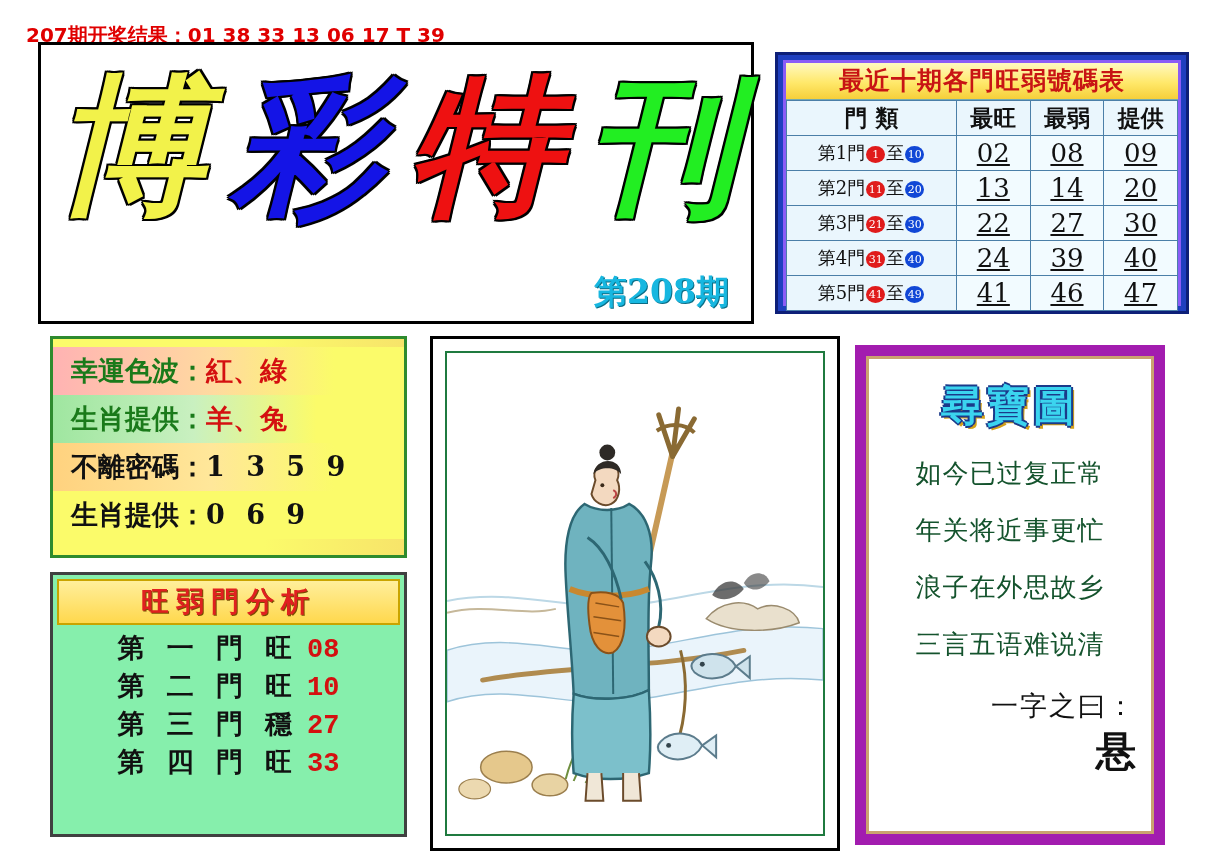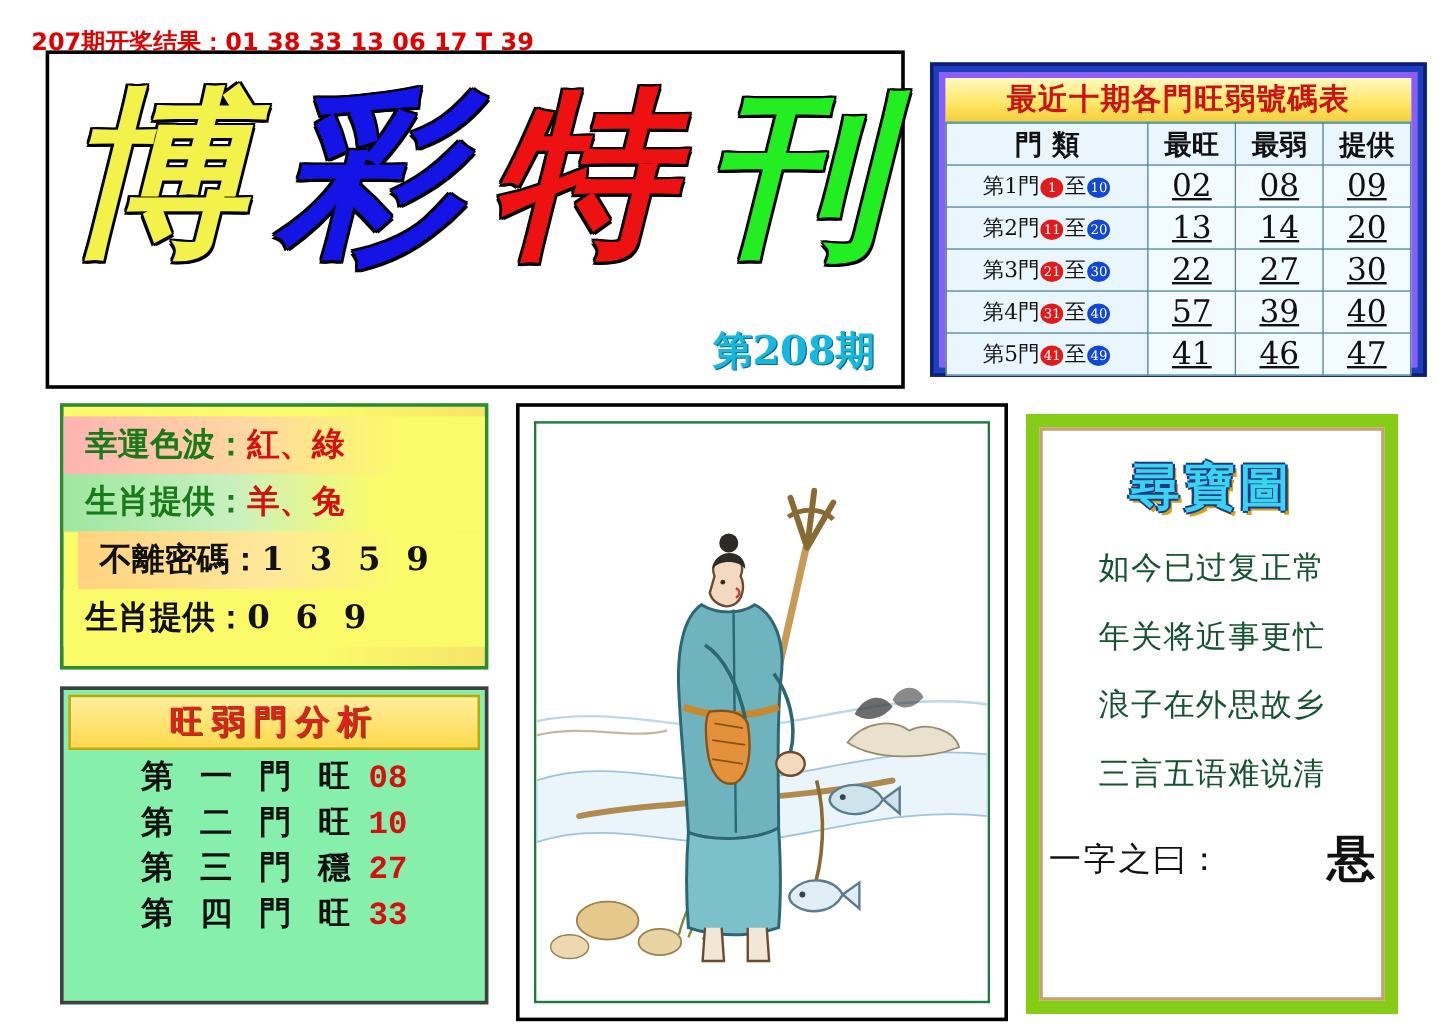--- a/index.html
+++ b/index.html
@@ -88,42 +88,42 @@
     height: 262px;
     background: #1f3fbf;
     border: 3px solid #0d1f78;
     box-sizing: border-box;
     padding: 5px;
   }
   .tbl-inner {
     width: 100%;
     height: 100%;
     background: #d8ecf8;
-    border: 5px solid #8b5cf6;
+    border: 3px solid #8b5cf6;
     box-sizing: border-box;
     display: flex;
     flex-direction: column;
   }
   .tbl-title {
     height: 36px;
     line-height: 36px;
     text-align: center;
     font-family: "DejaVu Serif", serif;
     font-weight: bold;
     font-size: 25px;
     color: #c81414;
     background: linear-gradient(#fff9c0, #ffe86a 55%, #f6cf3a);
     border-bottom: 1px solid #7aa;
     letter-spacing: 1px;
   }
   table.grid {
     width: 100%;
     border-collapse: collapse;
     flex: 1;
-    background: #84cc16;
+    background: #ec4899;
   }
   table.grid th, table.grid td {
     border: 1px solid #4b7fa8;
     text-align: center;
     font-family: "DejaVu Serif", serif;
     font-size: 23px;
     color: #111;
     height: 34px;
     padding: 0;
   }
@@ -176,21 +176,21 @@
     font-family: "DejaVu Serif", serif;
     font-size: 27px;
     font-weight: bold;
     padding-left: 18px;
     white-space: nowrap;
   }
   .info-row .lbl { color: #1a7a1a; }
   .info-row .val { color: #d41010; }
   .info-row.r1 { background: linear-gradient(90deg,#9fe6a0,#c9f0c0 40%,#fbfb6a 75%); }
   .info-row.r2 { background: linear-gradient(90deg,#ffb3b3,#ffd9a0 45%,#fbfb6a 80%); }
-  .info-row.r3 { background: linear-gradient(90deg,#ffd27f,#ffe79a 45%,#fbfb6a 80%); margin-left: 12px; }
+  .info-row.r3 { background: linear-gradient(90deg,#ffd27f,#ffe79a 45%,#fbfb6a 80%); }
   .info-row.r4 { background: linear-gradient(90deg,#fbfb6a,#fbfb6a); }
   .info-row.r3 .lbl, .info-row.r4 .lbl { color: #111111; }
   .info-row.r3 .val, .info-row.r4 .val { color: #111111; letter-spacing: 6px; }
 
   
   .ana-box {
     position: absolute;
     left: 50px;
     top: 572px;
     width: 357px;
@@ -255,21 +255,21 @@
     overflow: hidden;
   }
 
   
   .poem-box {
     position: absolute;
     left: 855px;
     top: 345px;
     width: 310px;
     height: 500px;
-    border: 11px solid #84cc16;
+    border: 11px solid #a21caf;
     background: #ffffff;
     box-sizing: border-box;
     box-shadow: inset 0 0 0 3px #caa070;
   }
   .poem-title {
     margin: 22px auto 4px auto;
     text-align: center;
     font-family: "DejaVu Serif", serif;
     font-size: 42px;
     font-weight: bold;
@@ -283,25 +283,26 @@
     text-align: center;
     font-family: "DejaVu Serif", serif;
     font-size: 26px;
     color: #14532d;
     margin: 22px 0 0 0;
     letter-spacing: 1px;
     white-space: nowrap;
   }
   .poem-foot {
     margin-top: 26px;
-    padding: 0 8px;
+    padding: 0 18px;
     display: flex;
-    align-items: center;
+    align-items: flex-end;
     justify-content: space-between;
     font-family: "DejaVu Serif", serif;
+    flex-direction: column;
   }
   .poem-foot .fl {
     font-size: 27px;
     color: #111;
     letter-spacing: 2px;
   }
   .poem-foot .fr {
     font-size: 40px;
     font-weight: bold;
     color: #111;
@@ -350,21 +351,21 @@
             <td class="num">20</td>
           </tr>
           <tr>
             <td class="rowhdr"><span>第3門</span><span class="circ red">21</span><span>至</span><span class="circ blue">30</span></td>
             <td class="num">22</td>
             <td class="num">27</td>
             <td class="num">30</td>
           </tr>
           <tr>
             <td class="rowhdr"><span>第4門</span><span class="circ red">31</span><span>至</span><span class="circ blue">40</span></td>
-            <td class="num">57</td>
+            <td class="num">24</td>
             <td class="num">39</td>
             <td class="num">40</td>
           </tr>
           <tr>
             <td class="rowhdr"><span>第5門</span><span class="circ red">41</span><span>至</span><span class="circ blue">49</span></td>
             <td class="num">41</td>
             <td class="num">46</td>
             <td class="num">47</td>
           </tr>
         </tbody>

